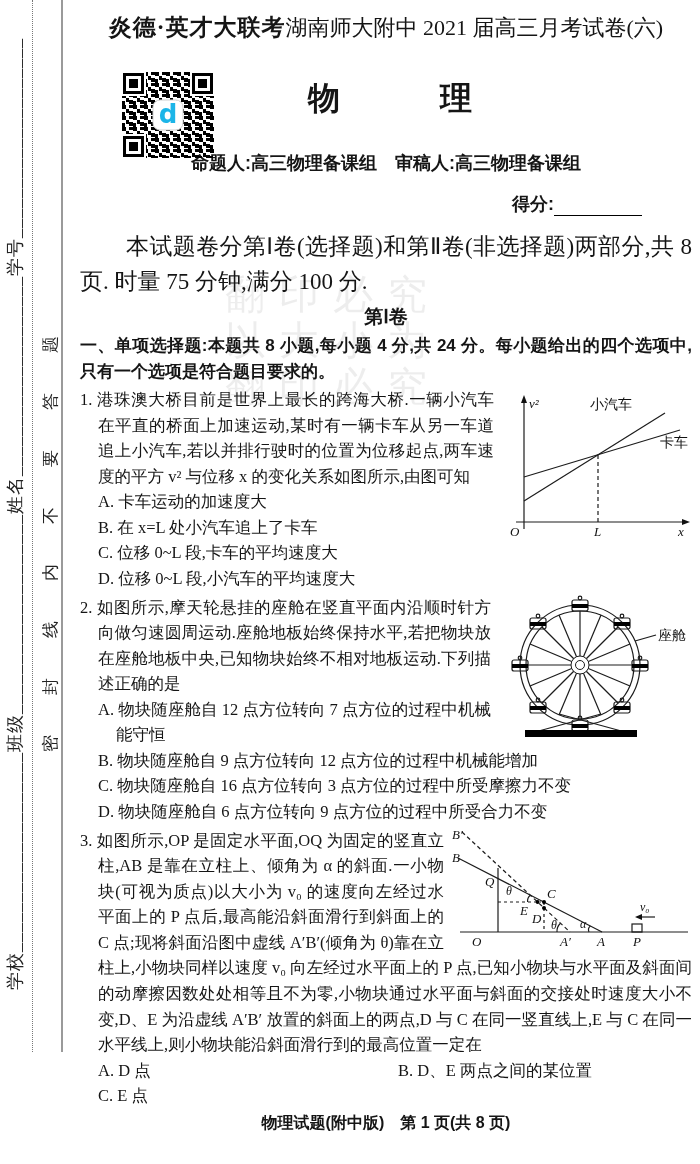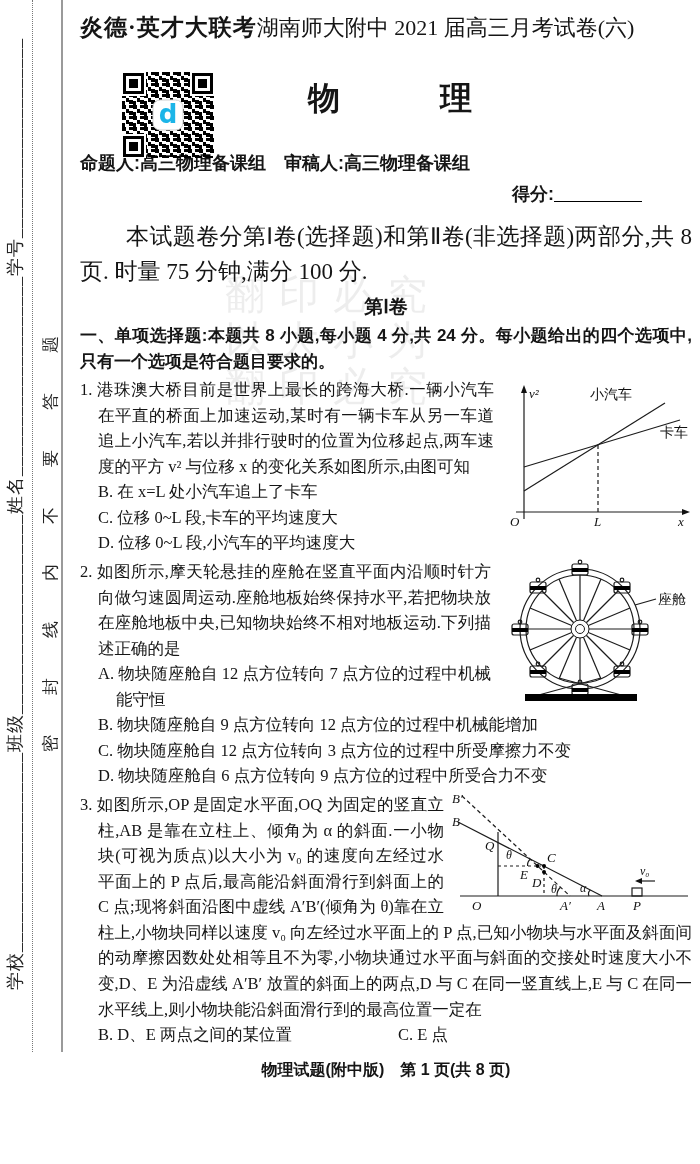--- a/index.html
+++ b/index.html
@@ -23,48 +23,48 @@
     position:absolute; left:39px; top:752px; width:600px;
     transform:rotate(-90deg); transform-origin:0 0;
     font-size:17px; letter-spacing:40px; white-space:nowrap; color:#222;
   }
   
   .watermark { position:absolute; left:225px; top:272px; z-index:0;
     color:rgba(0,0,0,0.07); font-size:40px; letter-spacing:14px;
     font-family:"Liberation Serif", serif; line-height:1.15; pointer-events:none; }
   
   .content { position:absolute; left:80px; top:12px; width:612px; z-index:1; }
-  .masthead { font-size:22px; white-space:nowrap; }
+  .masthead { text-align:center; font-size:22px; white-space:nowrap; }
   .masthead .brand { font-weight:bold; font-size:23px; letter-spacing:1px; }
   .header-row { position:relative; height:104px; }
   .qr { position:absolute; left:42px; top:29px; width:92px; height:86px; }
   .subject { position:absolute; left:8px; right:0; top:34px; text-align:center;
     font-size:32px; font-weight:bold; letter-spacing:34px; text-indent:34px; }
-  .setter { text-align:left; font-weight:bold; font-size:18px;
+  .setter { text-align:center; font-weight:bold; font-size:18px;
     font-family:"Liberation Sans", sans-serif; margin-top:4px; }
-  .score-row { display:flex; justify-content:flex-end; align-items:flex-start;
-    padding-right:50px; margin-top:7px;
+  .score-row { display:flex; justify-content:flex-end; align-items:flex-end;
+    padding-right:50px; margin-top:17px;
     font-family:"Liberation Sans", sans-serif; font-weight:bold; font-size:18px; }
   .score-line { display:inline-block; width:88px; height:20px;
     border-bottom:1.5px solid #000; }
   .intro { margin-top:14px; font-size:23px; line-height:1.5; text-indent:2em;
     text-align:justify; }
   .part-title { text-align:center; font-size:19px; font-weight:bold; margin-top:5px; }
   .section-head { font-family:"Liberation Sans", sans-serif; font-weight:bold;
     font-size:17px; line-height:1.5; margin-top:3px; text-align:justify; }
   .question { font-size:16.5px; line-height:1.55; margin-top:3px; }
   .qbody { padding-left:18px; text-indent:-18px; text-align:justify; }
   .opt { padding-left:36px; text-indent:-18px; text-align:justify; }
   .q3opts { display:grid; grid-template-columns:300px 1fr; padding-left:18px; }
   .fig { float:right; }
   .fig1 { width:190px; margin:2px 0 2px 8px; }
   .fig2 { width:195px; margin:0 0 2px 6px; }
   .fig3 { width:240px; margin:0 0 2px 8px; }
   .footer { text-align:center; font-family:"Liberation Sans", sans-serif;
-    font-weight:bold; font-size:16px; margin-top:12px; }
+    font-weight:bold; font-size:16px; margin-top:4px; }
   
   .svg-it  { font:italic 13px "Liberation Serif", serif; fill:#111; }
   .svg-it12{ font:italic 12px "Liberation Serif", serif; fill:#111; }
   .svg-cjk { font:14px "Liberation Serif", serif; fill:#111; }
   svg line, svg path, svg circle.st, svg rect.st, svg polyline
     { stroke:#1c1c1c; stroke-width:1.2; fill:none; }
 </style>
 </head>
 <body>
 
@@ -150,20 +150,21 @@
       <text class="svg-cjk" x="88" y="20">小汽车</text>
       <text class="svg-cjk" x="158" y="58">卡车</text>
       <text class="svg-it" x="8" y="147">O</text>
       <text class="svg-it" x="92" y="147">L</text>
       <text class="svg-it" x="176" y="147">x</text>
     </svg>
     <div class="qbody">
       <span>1.</span>
       <span>港珠澳大桥目前是世界上最长的跨海大桥.一辆小汽车在平直的桥面上加速运动,某时有一辆卡车从另一车道追上小汽车,若以并排行驶时的位置为位移起点,两车速度的平方 v² 与位移 x 的变化关系如图所示,由图可知</span>
     </div>
+    <div class="opt">A. 卡车运动的加速度大</div>
     <div class="opt">B. 在 x=L 处小汽车追上了卡车</div>
     <div class="opt">C. 位移 0~L 段,卡车的平均速度大</div>
     <div class="opt">D. 位移 0~L 段,小汽车的平均速度大</div>
   </div>
 
   <div class="question">
     <svg class="fig fig2" viewBox="0 0 195 150" xmlns="http://www.w3.org/2000/svg">
       <circle class="st" cx="83" cy="70" r="60"></circle>
       <circle class="st" cx="83" cy="70" r="54"></circle>
       <g stroke="#1c1c1c" stroke-width="0.8">
@@ -233,21 +234,21 @@
       <rect x="28" y="135" width="112" height="7" fill="#000"></rect>
       <line x1="138" y1="46" x2="159" y2="40"></line>
       <text class="svg-cjk" x="161" y="45">座舱</text>
     </svg>
     <div class="qbody">
       <span>2.</span>
       <span>如图所示,摩天轮悬挂的座舱在竖直平面内沿顺时针方向做匀速圆周运动.座舱地板始终保持水平,若把物块放在座舱地板中央,已知物块始终不相对地板运动.下列描述正确的是</span>
     </div>
     <div class="opt">A. 物块随座舱自 12 点方位转向 7 点方位的过程中机械能守恒</div>
     <div class="opt">B. 物块随座舱自 9 点方位转向 12 点方位的过程中机械能增加</div>
-    <div class="opt">C. 物块随座舱自 12 点方位转向 3 点方位的过程中所受摩擦力不变</div>
+    <div class="opt">C. 物块随座舱自 16 点方位转向 3 点方位的过程中所受摩擦力不变</div>
     <div class="opt">D. 物块随座舱自 6 点方位转向 9 点方位的过程中所受合力不变</div>
   </div>
 
   <div class="question">
     <svg class="fig fig3" viewBox="0 0 240 125" xmlns="http://www.w3.org/2000/svg">
       <line x1="8" y1="104" x2="236" y2="104"></line>
       <line x1="46" y1="104" x2="46" y2="40"></line>
       <line x1="6" y1="30" x2="150" y2="104"></line>
       <line x1="10" y1="4" x2="118" y2="104" stroke-dasharray="4 3"></line>
       <line x1="92" y1="74" x2="92" y2="104" stroke-dasharray="3 3"></line>
@@ -274,20 +275,21 @@
       <text class="svg-it" x="108" y="118">A′</text>
       <text class="svg-it" x="145" y="118">A</text>
       <text class="svg-it" x="181" y="118">P</text>
       <text class="svg-it12" x="188" y="83">v₀</text>
     </svg>
     <div class="qbody">
       <span>3.</span>
       <span>如图所示,OP 是固定水平面,OQ 为固定的竖直立柱,AB 是靠在立柱上、倾角为 α 的斜面.一小物块(可视为质点)以大小为 v₀ 的速度向左经过水平面上的 P 点后,最高能沿斜面滑行到斜面上的 C 点;现将斜面沿图中虚线 A′B′(倾角为 θ)靠在立柱上,小物块同样以速度 v₀ 向左经过水平面上的 P 点,已知小物块与水平面及斜面间的动摩擦因数处处相等且不为零,小物块通过水平面与斜面的交接处时速度大小不变,D、E 为沿虚线 A′B′ 放置的斜面上的两点,D 与 C 在同一竖直线上,E 与 C 在同一水平线上,则小物块能沿斜面滑行到的最高位置一定在</span>
     </div>
     <div class="q3opts">
+      <div class="opt" style="padding-left:18px">A. D 点</div>
       <div class="opt" style="padding-left:18px">B. D、E 两点之间的某位置</div>
       <div class="opt" style="padding-left:18px">C. E 点</div>
     </div>
   </div>
 
   <div class="footer">物理试题(附中版)　第 1 页(共 8 页)</div>
 
 </div>
 
 </body></html>

